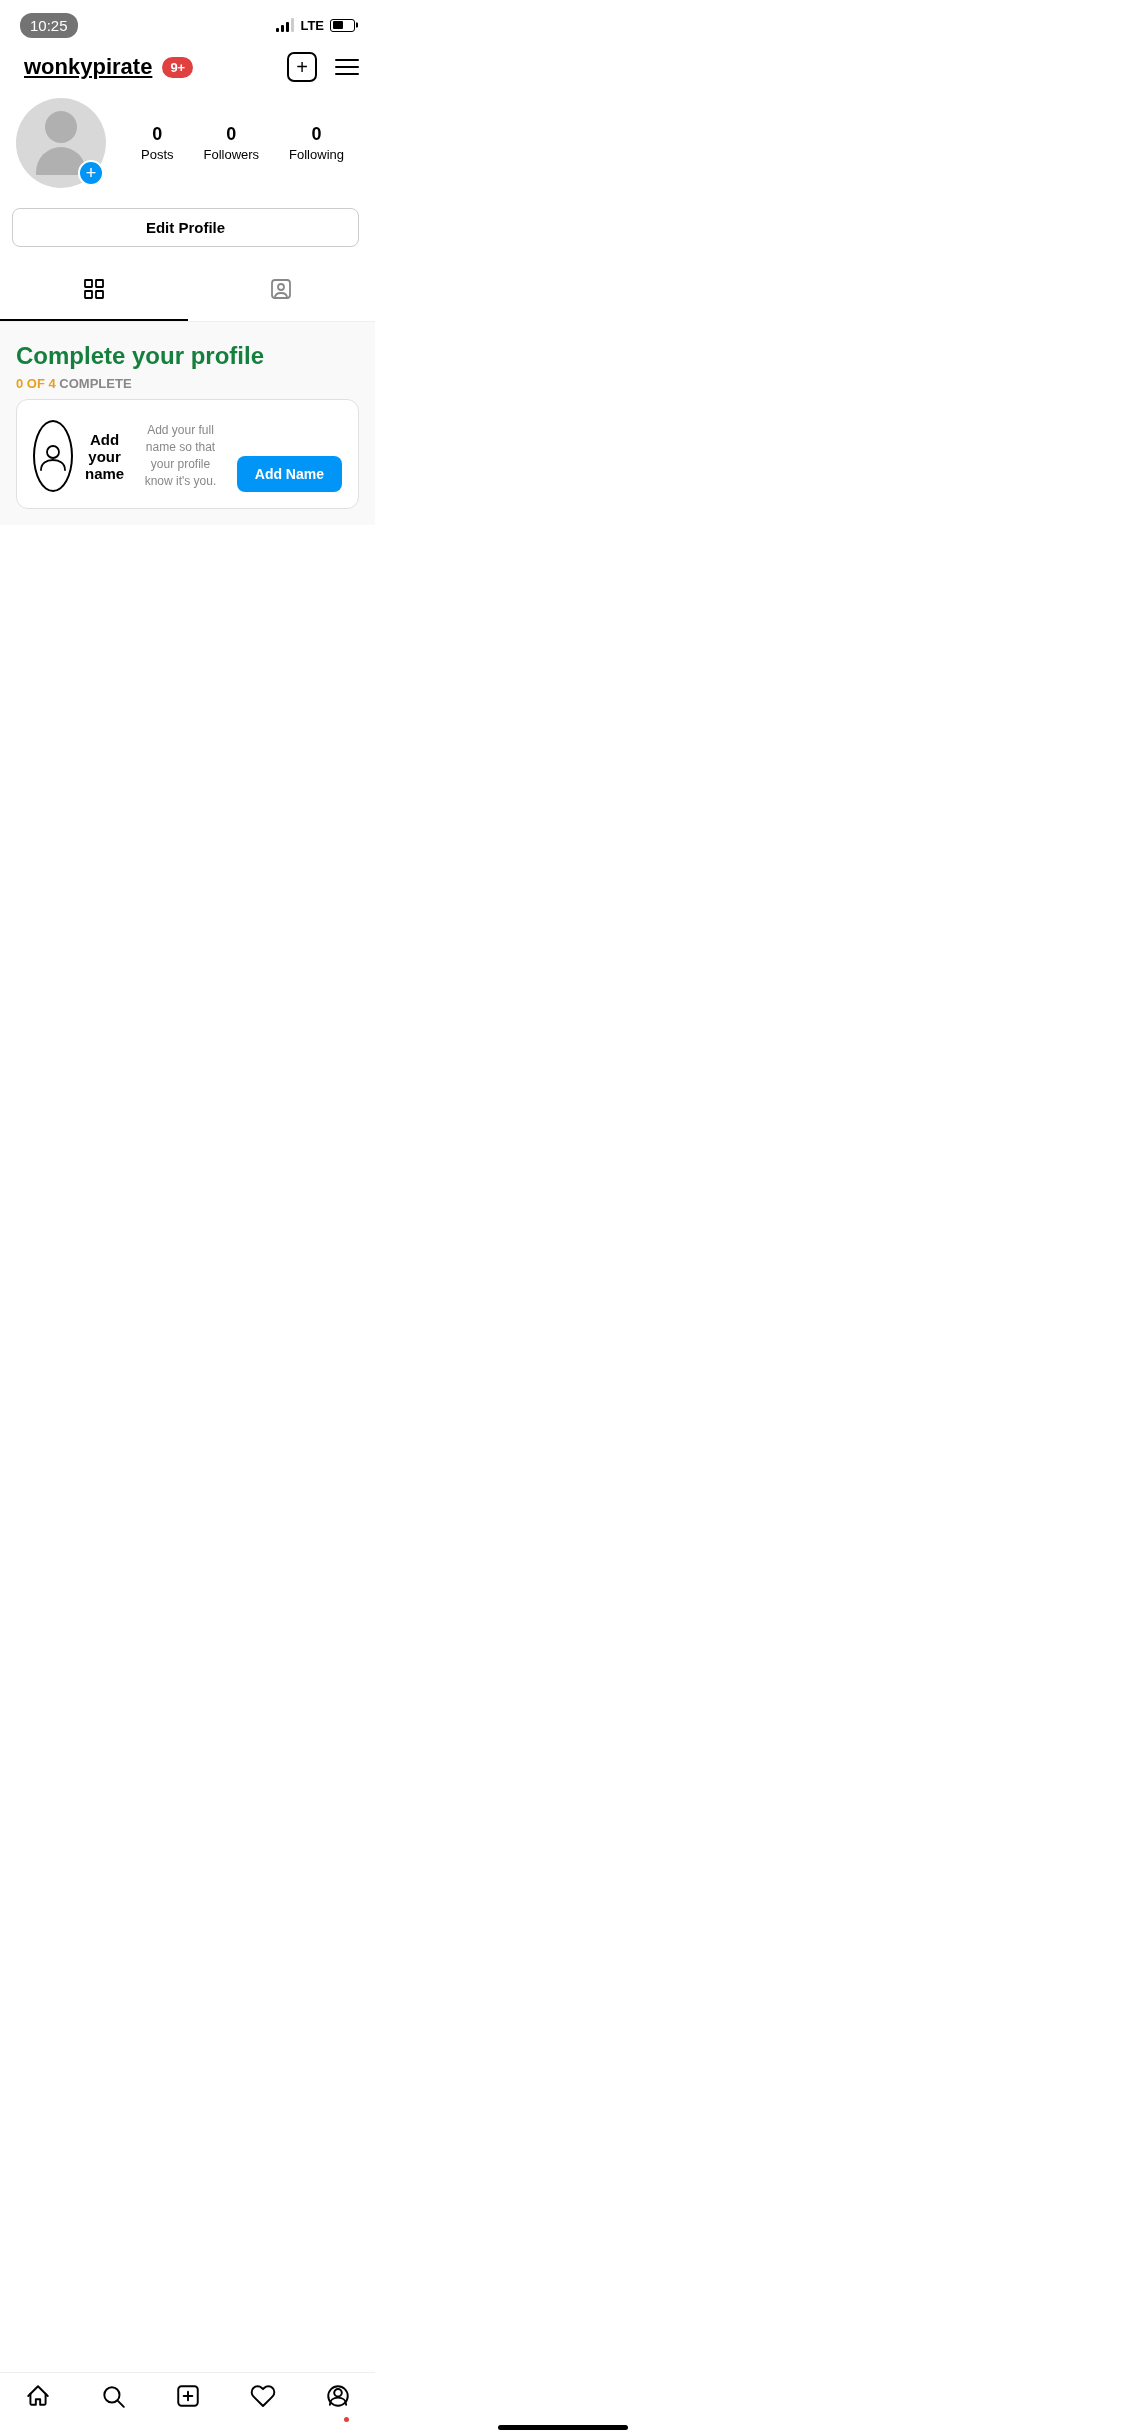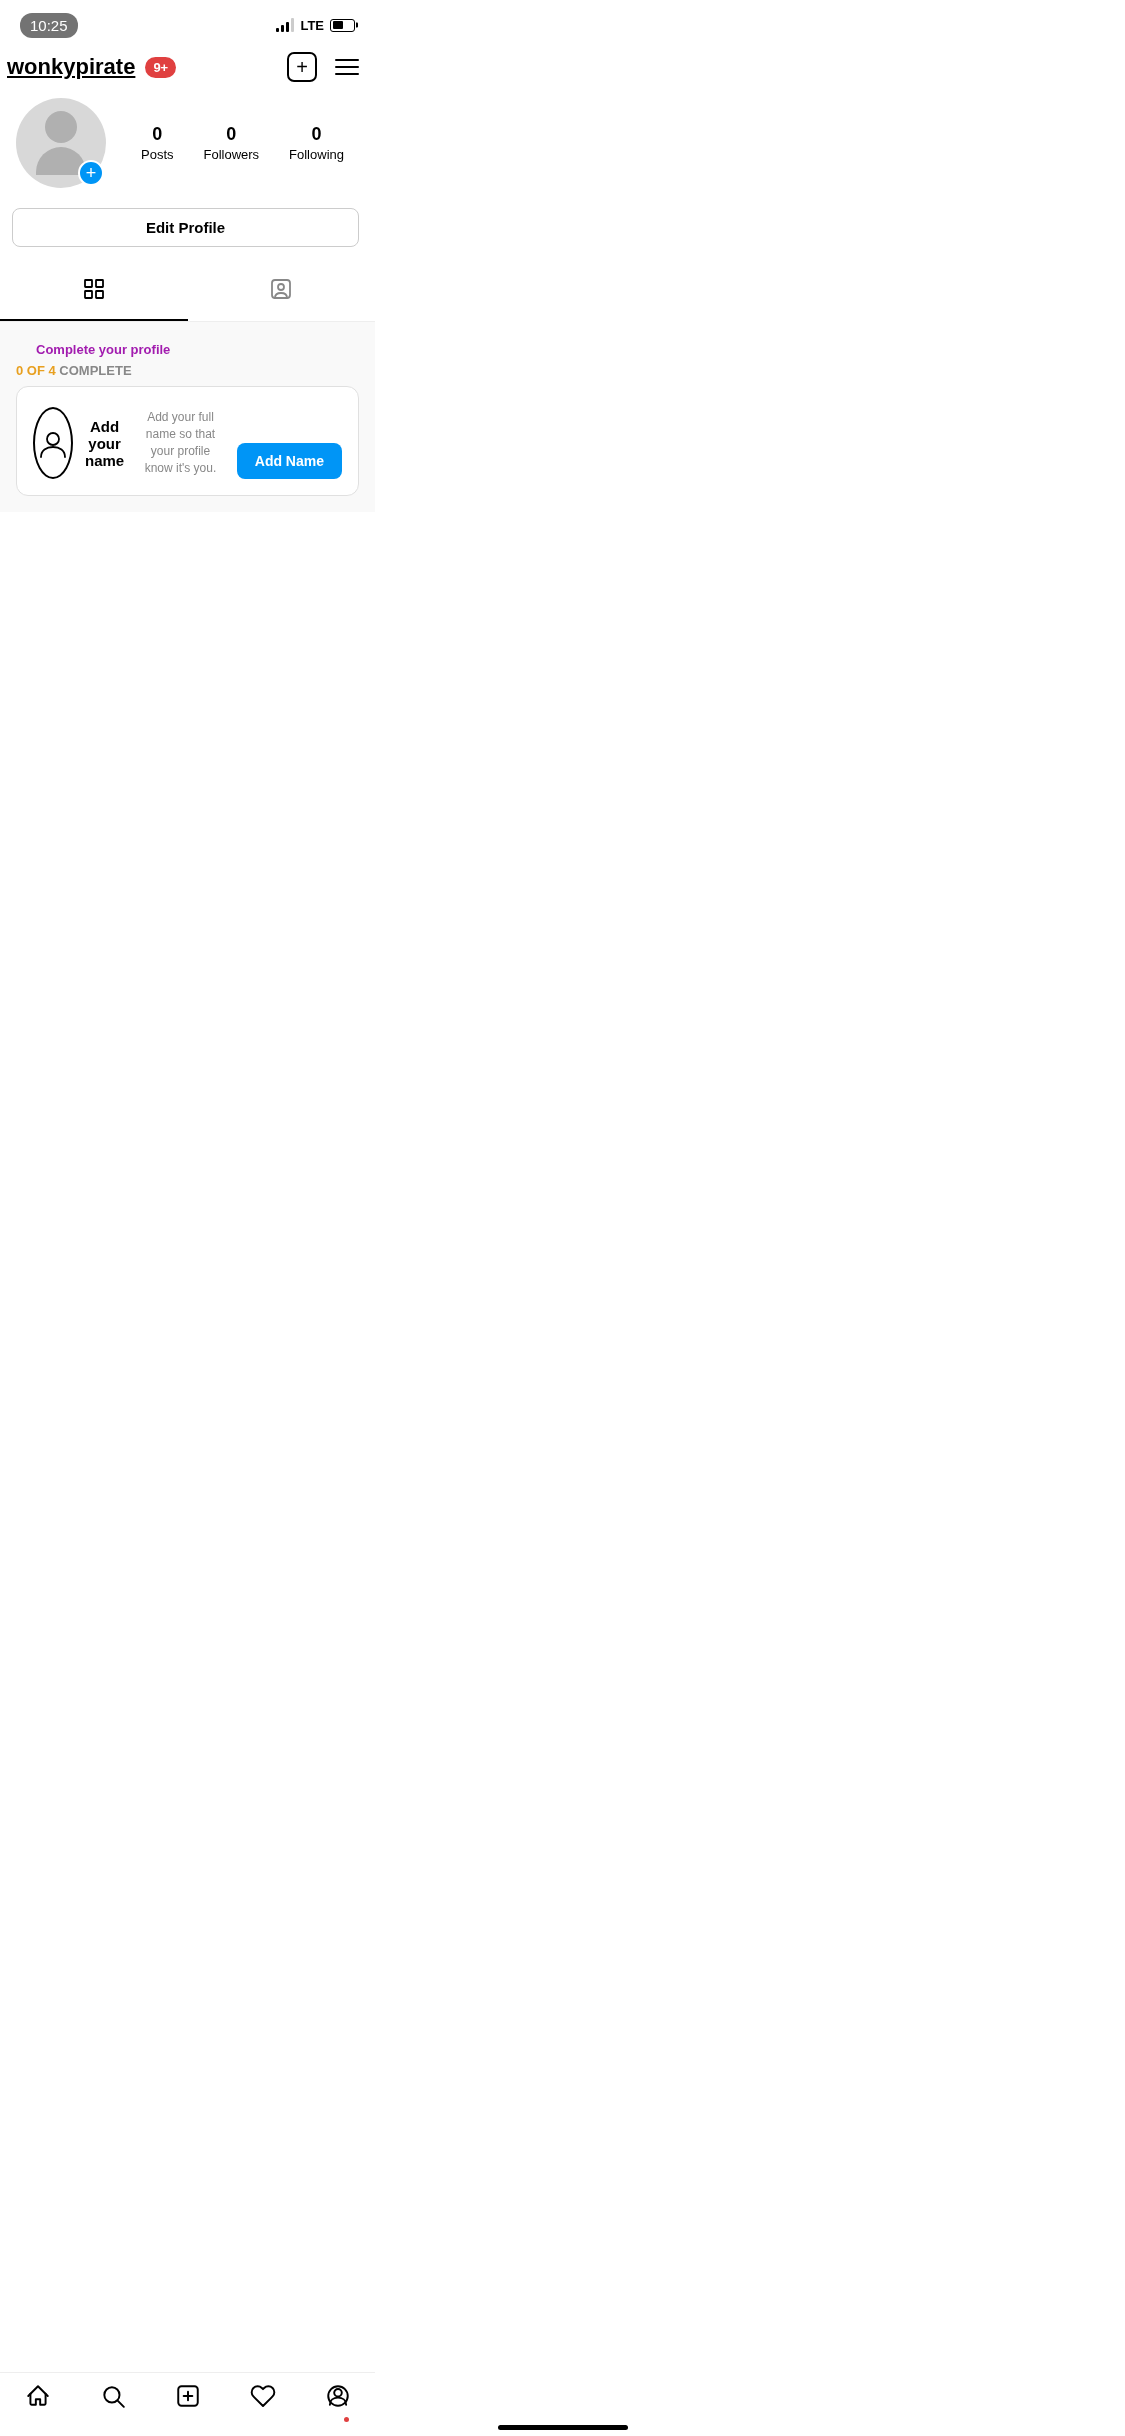--- a/index.html
+++ b/index.html
@@ -81,21 +81,21 @@
       height: 100%;
       background: #000;
       border-radius: 1px;
     }
 
     
     .header {
       display: flex;
       justify-content: space-between;
       align-items: center;
-      padding: 8px 16px 8px 7px;
+      padding: 8px 16px 8px 24px;
     }
     .header-left {
       display: flex;
       align-items: center;
       gap: 10px;
     }
     .username-text {
       font-size: 22px;
       font-weight: 700;
       text-decoration: underline;
@@ -262,25 +262,24 @@
     .tab-item.active .tab-icon {
       color: #000;
     }
 
     
     .complete-section {
       padding: 20px 16px 16px 16px;
       background: #f9f9f9;
     }
     .complete-title {
-      font-size: 13px;
+      font-size: 24px;
       font-weight: 700;
-      color: #a21caf;
+      color: #15803d;
       margin-bottom: 6px;
-      margin-left: 20px;
     }
     .complete-progress {
       font-size: 13px;
       margin-bottom: 8px;
     }
     .progress-highlight {
       color: #e8a020;
       font-weight: 700;
     }
     .progress-rest {

